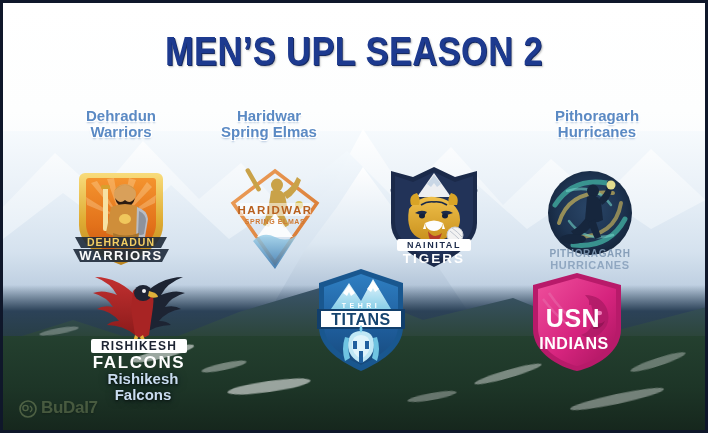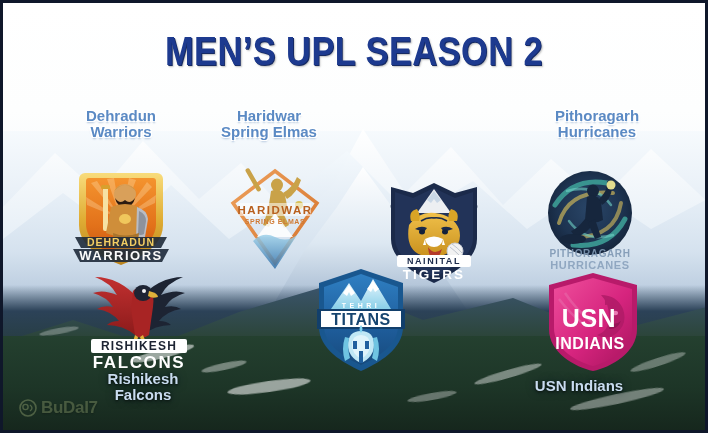--- a/index.html
+++ b/index.html
@@ -75,21 +75,21 @@
     text-shadow:0 1px 3px rgba(0,0,0,.75), 0 0 8px rgba(10,25,40,.7);
   }
 
   
   .logo{position:absolute;}
   .logo svg{display:block;}
 
   
   .watermark{
     position:absolute;left:16px;bottom:12px;
-    display:flex;align-items:center;gap:4px;
+    display:flex;align-items:flex-end;gap:4px;
     opacity:.45;
   }
   .wm-text{
     font-family:"Liberation Sans",sans-serif;
     font-weight:700;font-size:17px;
     color:#7f8f62;
     text-shadow:0 1px 2px rgba(0,0,0,.5);
     letter-spacing:-.3px;
   }
 </style>
@@ -236,21 +236,21 @@
 
       <path d="M32,74 L50,50 L68,74 Z" fill="#ffffff" opacity=".85"></path>
       <path d="M28,78 q10,-10 22,-4 q12,6 22,-2 l-22,34 z" fill="url(#hwWater)" opacity=".85"></path>
 
       <rect x="14" y="40" width="72" height="13" fill="#ffffff" opacity=".55"></rect>
       <text x="50" y="51" font-family="Liberation Sans, sans-serif" font-size="11.5" font-weight="bold" fill="#b8601f" text-anchor="middle" letter-spacing="1.5">HARIDWAR</text>
       <text x="50" y="61" font-family="Liberation Sans, sans-serif" font-size="7" font-weight="bold" fill="#d07a34" text-anchor="middle" letter-spacing=".6">SPRING ELMAS</text>
     </svg>
   </div>
 
-  <div class="logo" style="left:378px;top:174px;">
+  <div class="logo" style="left:378px;top:158px;">
     <svg width="106" height="112" viewBox="0 0 106 112">
       <defs>
         <linearGradient id="ntGold" x1="0" y1="0" x2="0" y2="1">
           <stop offset="0%" stop-color="#f0c04a"></stop>
           <stop offset="100%" stop-color="#c8901d"></stop>
         </linearGradient>
       </defs>
 
       <g>
         <rect x="14" y="26" width="7" height="42" rx="3" fill="#1b2a4a" transform="rotate(-14 17 47)"></rect>
@@ -380,21 +380,21 @@
         <path d="M46,76 h-4 v8 h4z M54,76 h4 v8 h-4z" fill="#1f5f9e"></path>
         <path d="M48,86 h4 v12 h-4z" fill="#1f5f9e"></path>
         <path d="M50,60 q-3,4 0,8 q3,-4 0,-8z" fill="#7fd3ef"></path>
 
         <path d="M34,72 q-4,12 0,24 l5,-3 q-3,-11 -1,-20z" fill="#6fc4e2"></path>
         <path d="M66,72 q4,12 0,24 l-5,-3 q3,-11 1,-20z" fill="#6fc4e2"></path>
       </g>
     </svg>
   </div>
 
-  <div class="logo" style="left:540px;top:266px;">
+  <div class="logo" style="left:524px;top:266px;">
     <svg width="100" height="106" viewBox="0 0 100 106">
       <defs>
         <linearGradient id="usnPink" x1="0" y1="0" x2="1" y2="1">
           <stop offset="0%" stop-color="#ef4f9c"></stop>
           <stop offset="55%" stop-color="#d6247e"></stop>
           <stop offset="100%" stop-color="#a8155e"></stop>
         </linearGradient>
       </defs>
       <path d="M50,4 L94,16 V60 c0,24 -26,38 -44,42 C32,98 6,84 6,60 V16 Z" fill="#b81a6a"></path>
       <path d="M50,9 L89,20 V59 c0,21 -23,34 -39,38 C34,93 11,80 11,59 V20 Z" fill="url(#usnPink)"></path>
@@ -411,21 +411,20 @@
         <path d="M22,24 q12,18 28,30"></path>
       </g>
 
       <text x="46" y="58" font-family="Liberation Sans, sans-serif" font-size="25" font-weight="bold" fill="#ffffff" text-anchor="middle" letter-spacing=".5">USN</text>
       <text x="47" y="80" font-family="Liberation Sans, sans-serif" font-size="16" font-weight="bold" fill="#ffffff" text-anchor="middle" letter-spacing=".5">INDIANS</text>
     </svg>
   </div>
 
   <div class="label label-bottom" style="left:70px;top:368px;width:140px;">Rishikesh
 Falcons</div>
-  <div class="label label-bottom" style="left:506px;top:375px;width:140px;">USN Indians</div>
 
   <div class="watermark">
     <svg width="18" height="18" viewBox="0 0 18 18">
       <circle cx="9" cy="9" r="8" fill="none" stroke="#8fa06e" stroke-width="1.6"></circle>
       <circle cx="6.5" cy="8" r="2.6" fill="none" stroke="#8fa06e" stroke-width="1.4"></circle>
       <path d="M11,6 q4,3 0,6" fill="none" stroke="#8fa06e" stroke-width="1.4"></path>
     </svg>
     <span class="wm-text">BuDaI7</span>
   </div>
 

